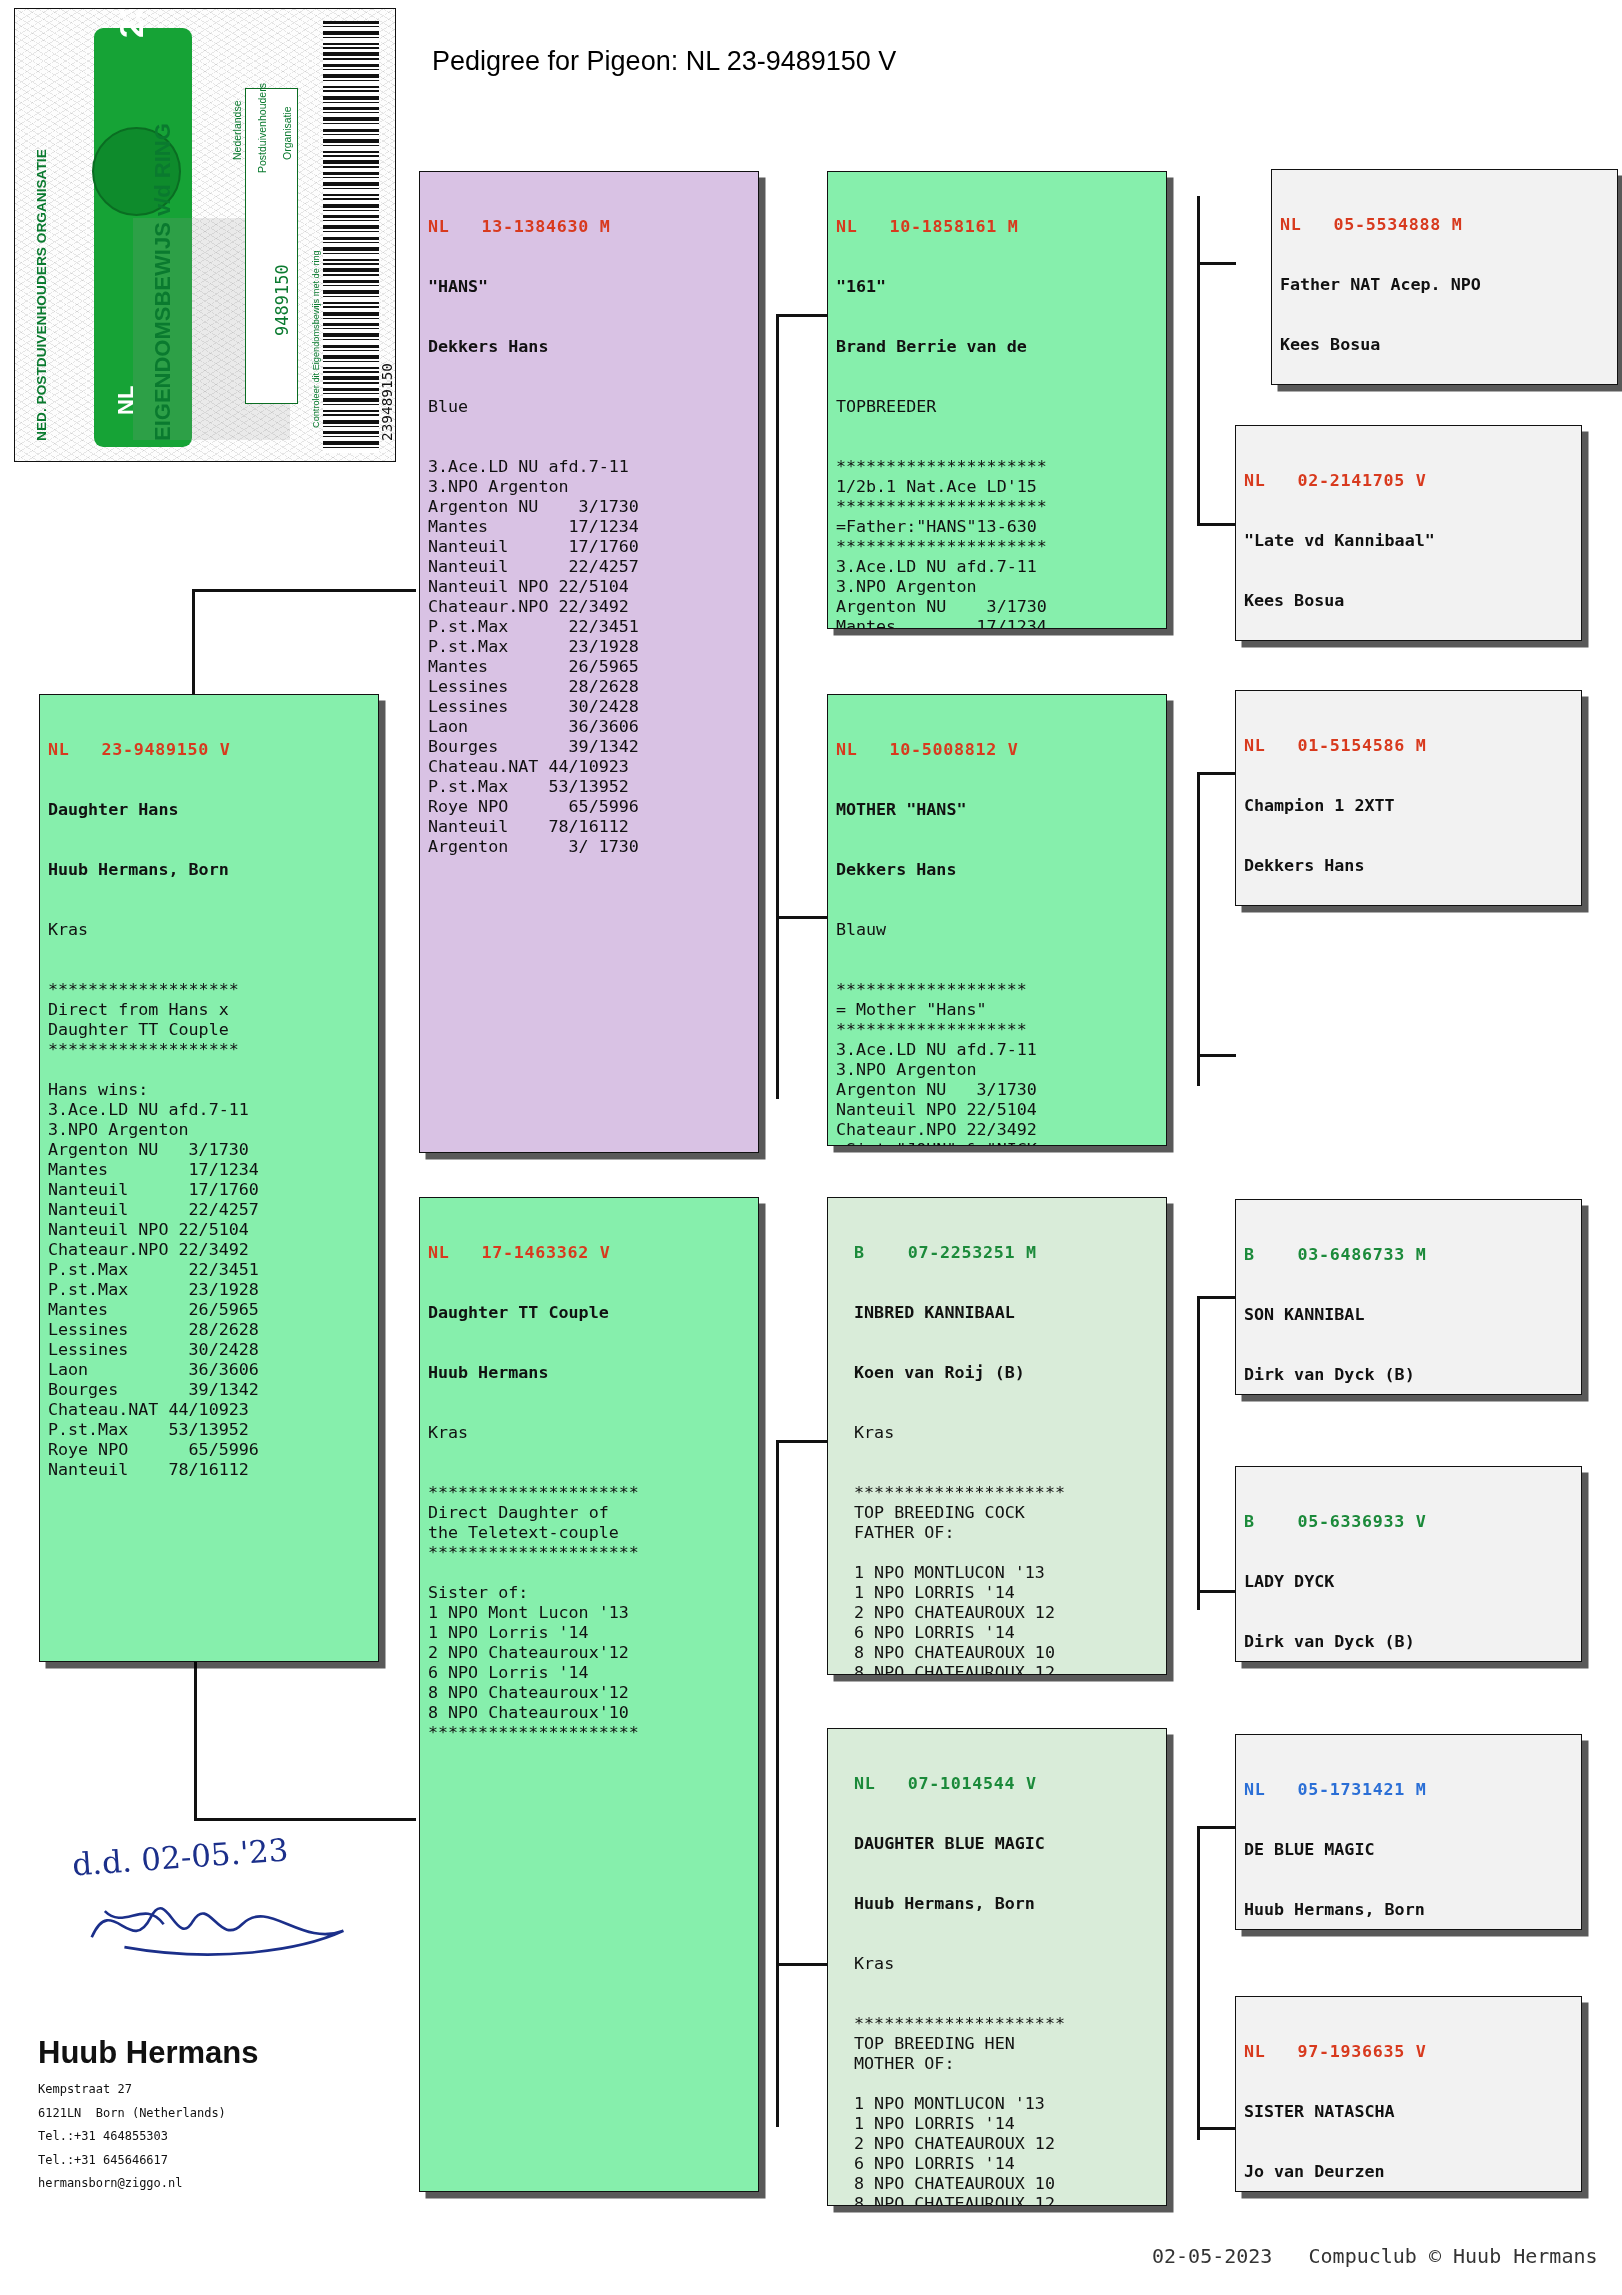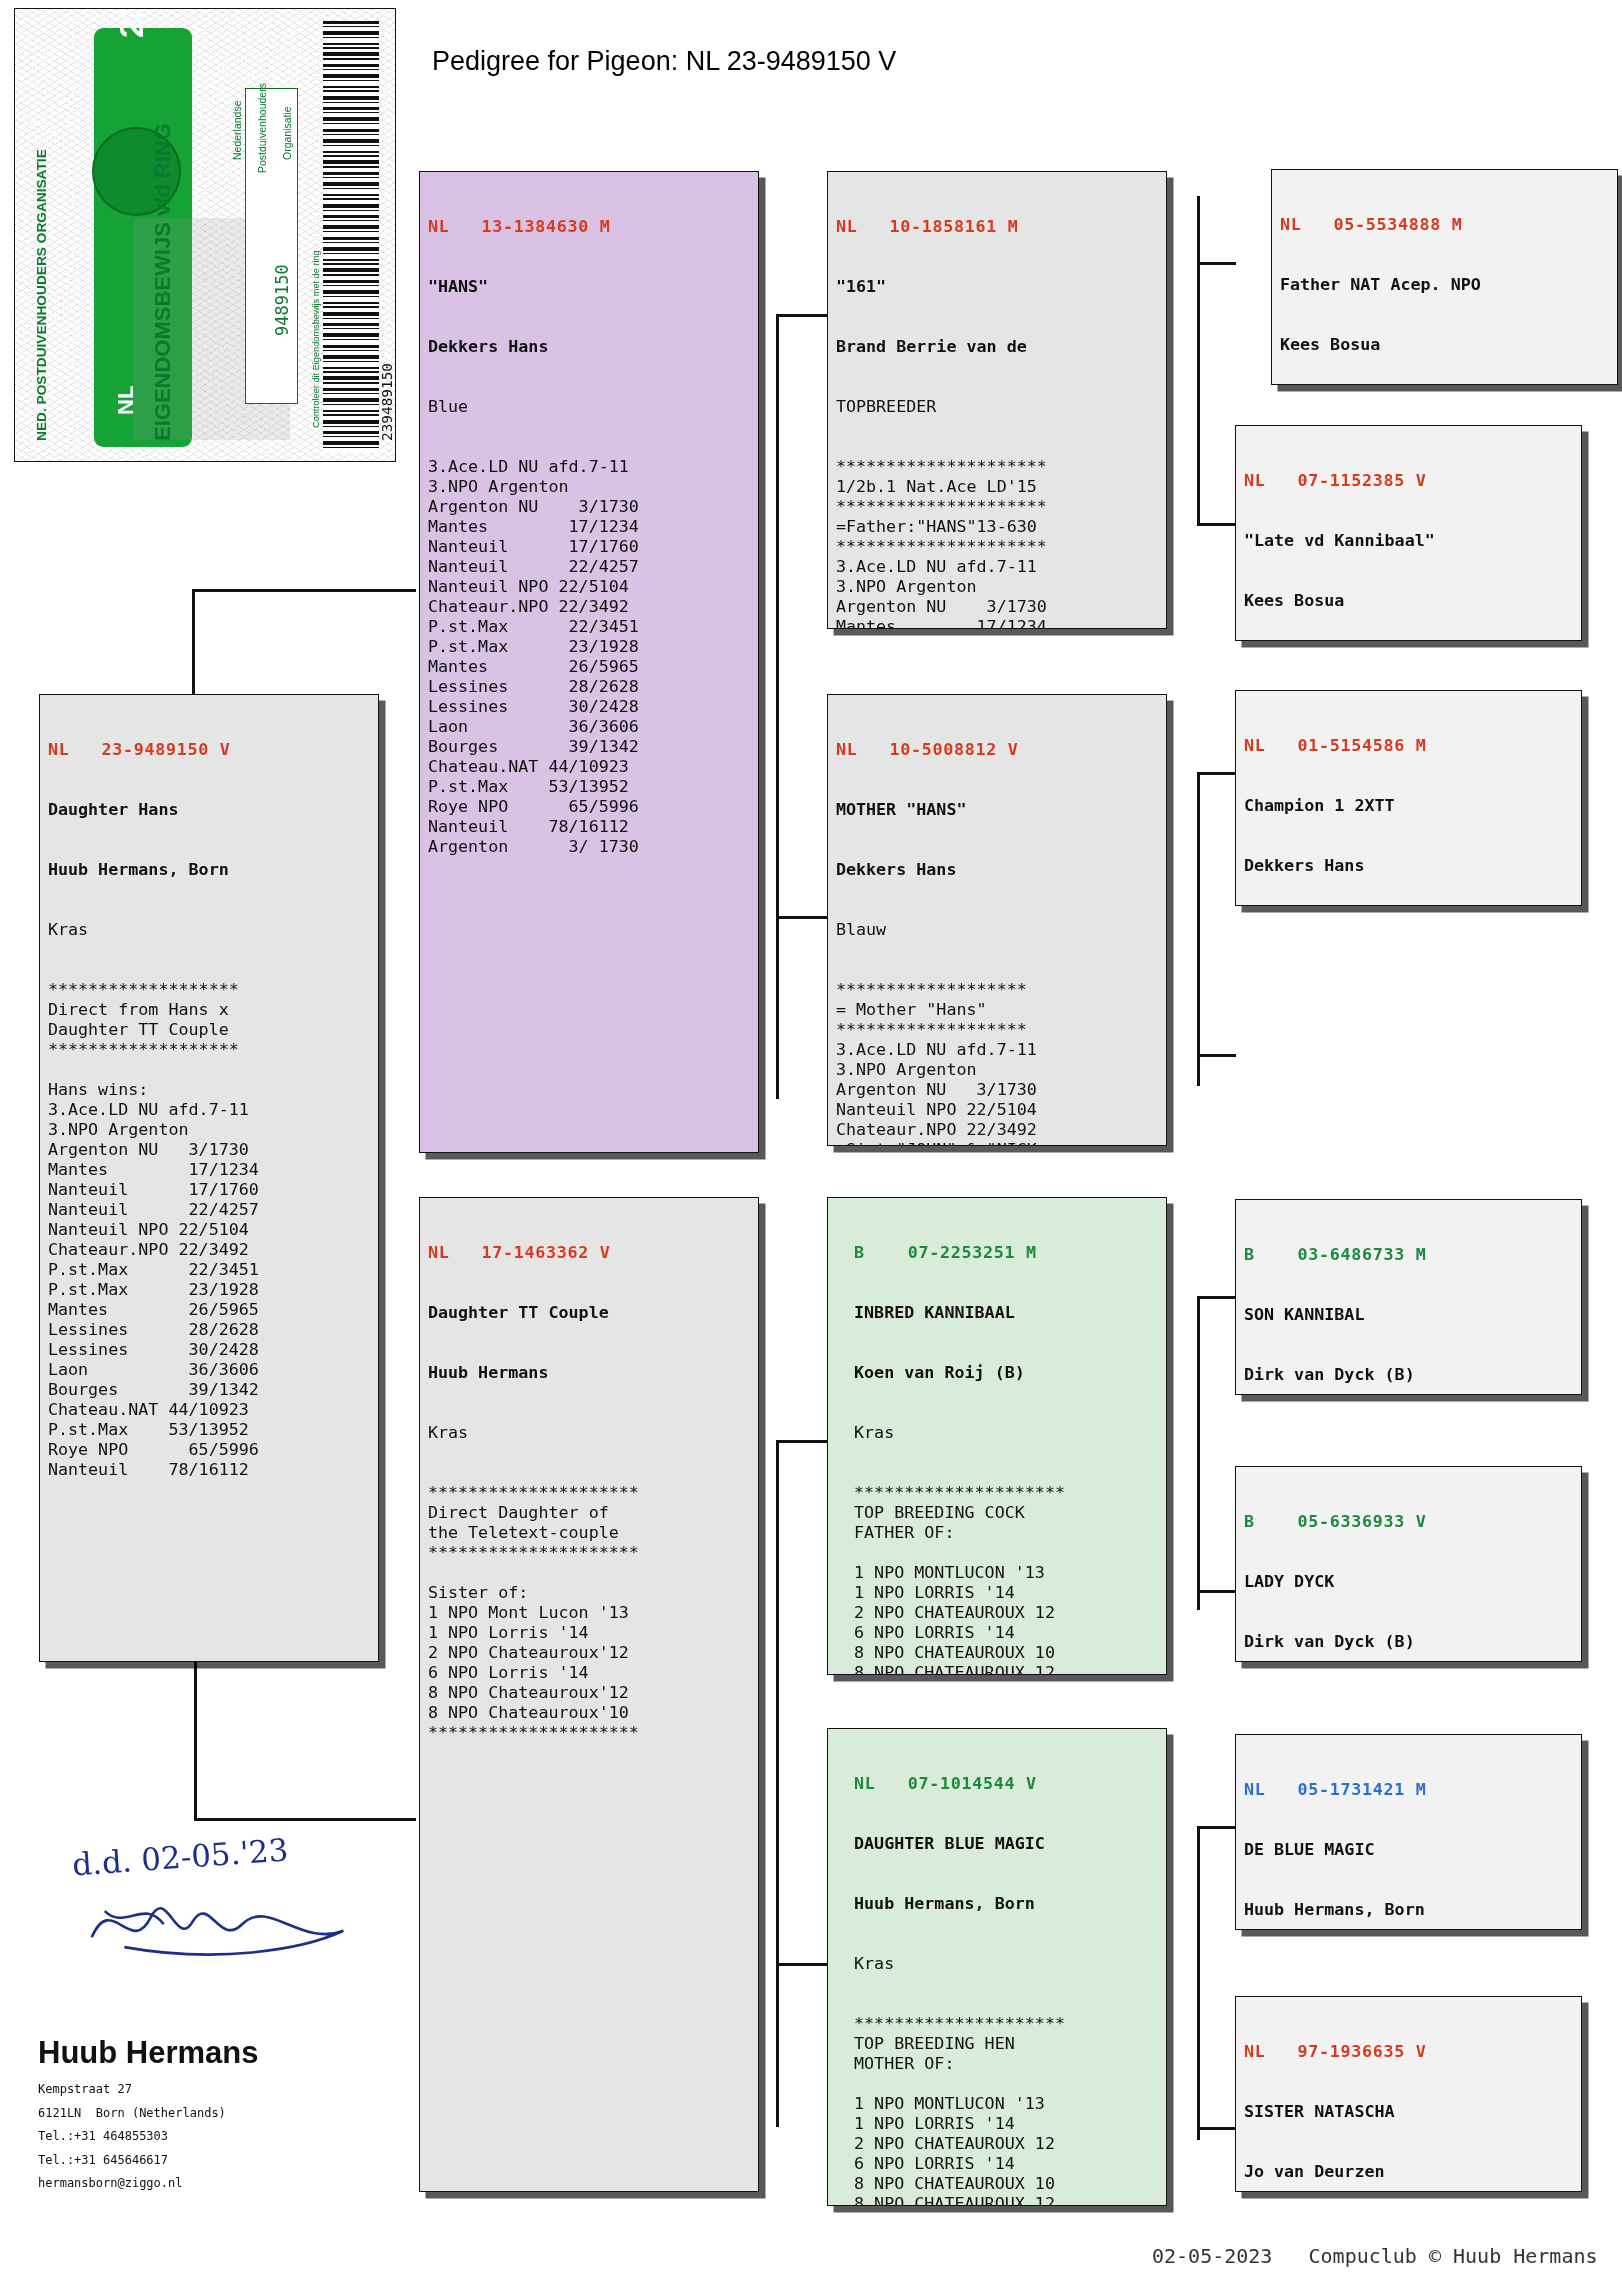--- a/index.html
+++ b/index.html
@@ -71,21 +71,21 @@
     position:absolute;font-family:"Liberation Sans",sans-serif;font-size:10.5px;color:#0a7a2f;
     transform:rotate(-90deg);transform-origin:left top;white-space:nowrap;
   }
   .cert-bird{
     position:absolute;left:118px;top:209px;width:157px;height:222px;
     background:rgba(150,150,150,.18);
   }
 
   
   .card{
-    position:absolute;border:1.3px solid #111;background:#e5e5e5;
+    position:absolute;border:1.3px solid #111;background:#86efac;
     box-shadow:6.5px 6.5px 0 rgba(0,0,0,.65);
     box-sizing:border-box;padding:3.9px 6.5px 5.2px 7.9px;
     font-size:16.7px;line-height:20px;color:#111;
     overflow:hidden;white-space:pre;
   }
   .card .ring{color:#d83a1e;font-weight:bold;letter-spacing:0.7px;display:block;}
   .card .ring.blue{color:#2b6fd6;}
   .card .ring.green{color:#1b8a3a;}
   .card .bold{font-weight:bold;display:block;}
   .card .txt{display:block;}
@@ -320,21 +320,21 @@
 
   <div class="card pale" style="left:1235px;top:169px;width:347px;height:216px;margin-left:36px;">
     <span class="ring">NL   05-5534888 M</span>
     <span class="bold">Father NAT Acep. NPO</span>
     <span class="bold">Kees Bosua</span>
     
     
   </div>
 
   <div class="card pale" style="left:1235px;top:425px;width:347px;height:216px;">
-    <span class="ring">NL   07-1152385 V</span>
+    <span class="ring">NL   02-2141705 V</span>
     <span class="bold">"Late vd Kannibaal"</span>
     <span class="bold">Kees Bosua</span>
     
     
   </div>
 
   <div class="card pale" style="left:1235px;top:690px;width:347px;height:216px;">
     <span class="ring">NL   01-5154586 M</span>
     <span class="bold">Champion 1 2XTT</span>
     <span class="bold">Dekkers Hans</span>

